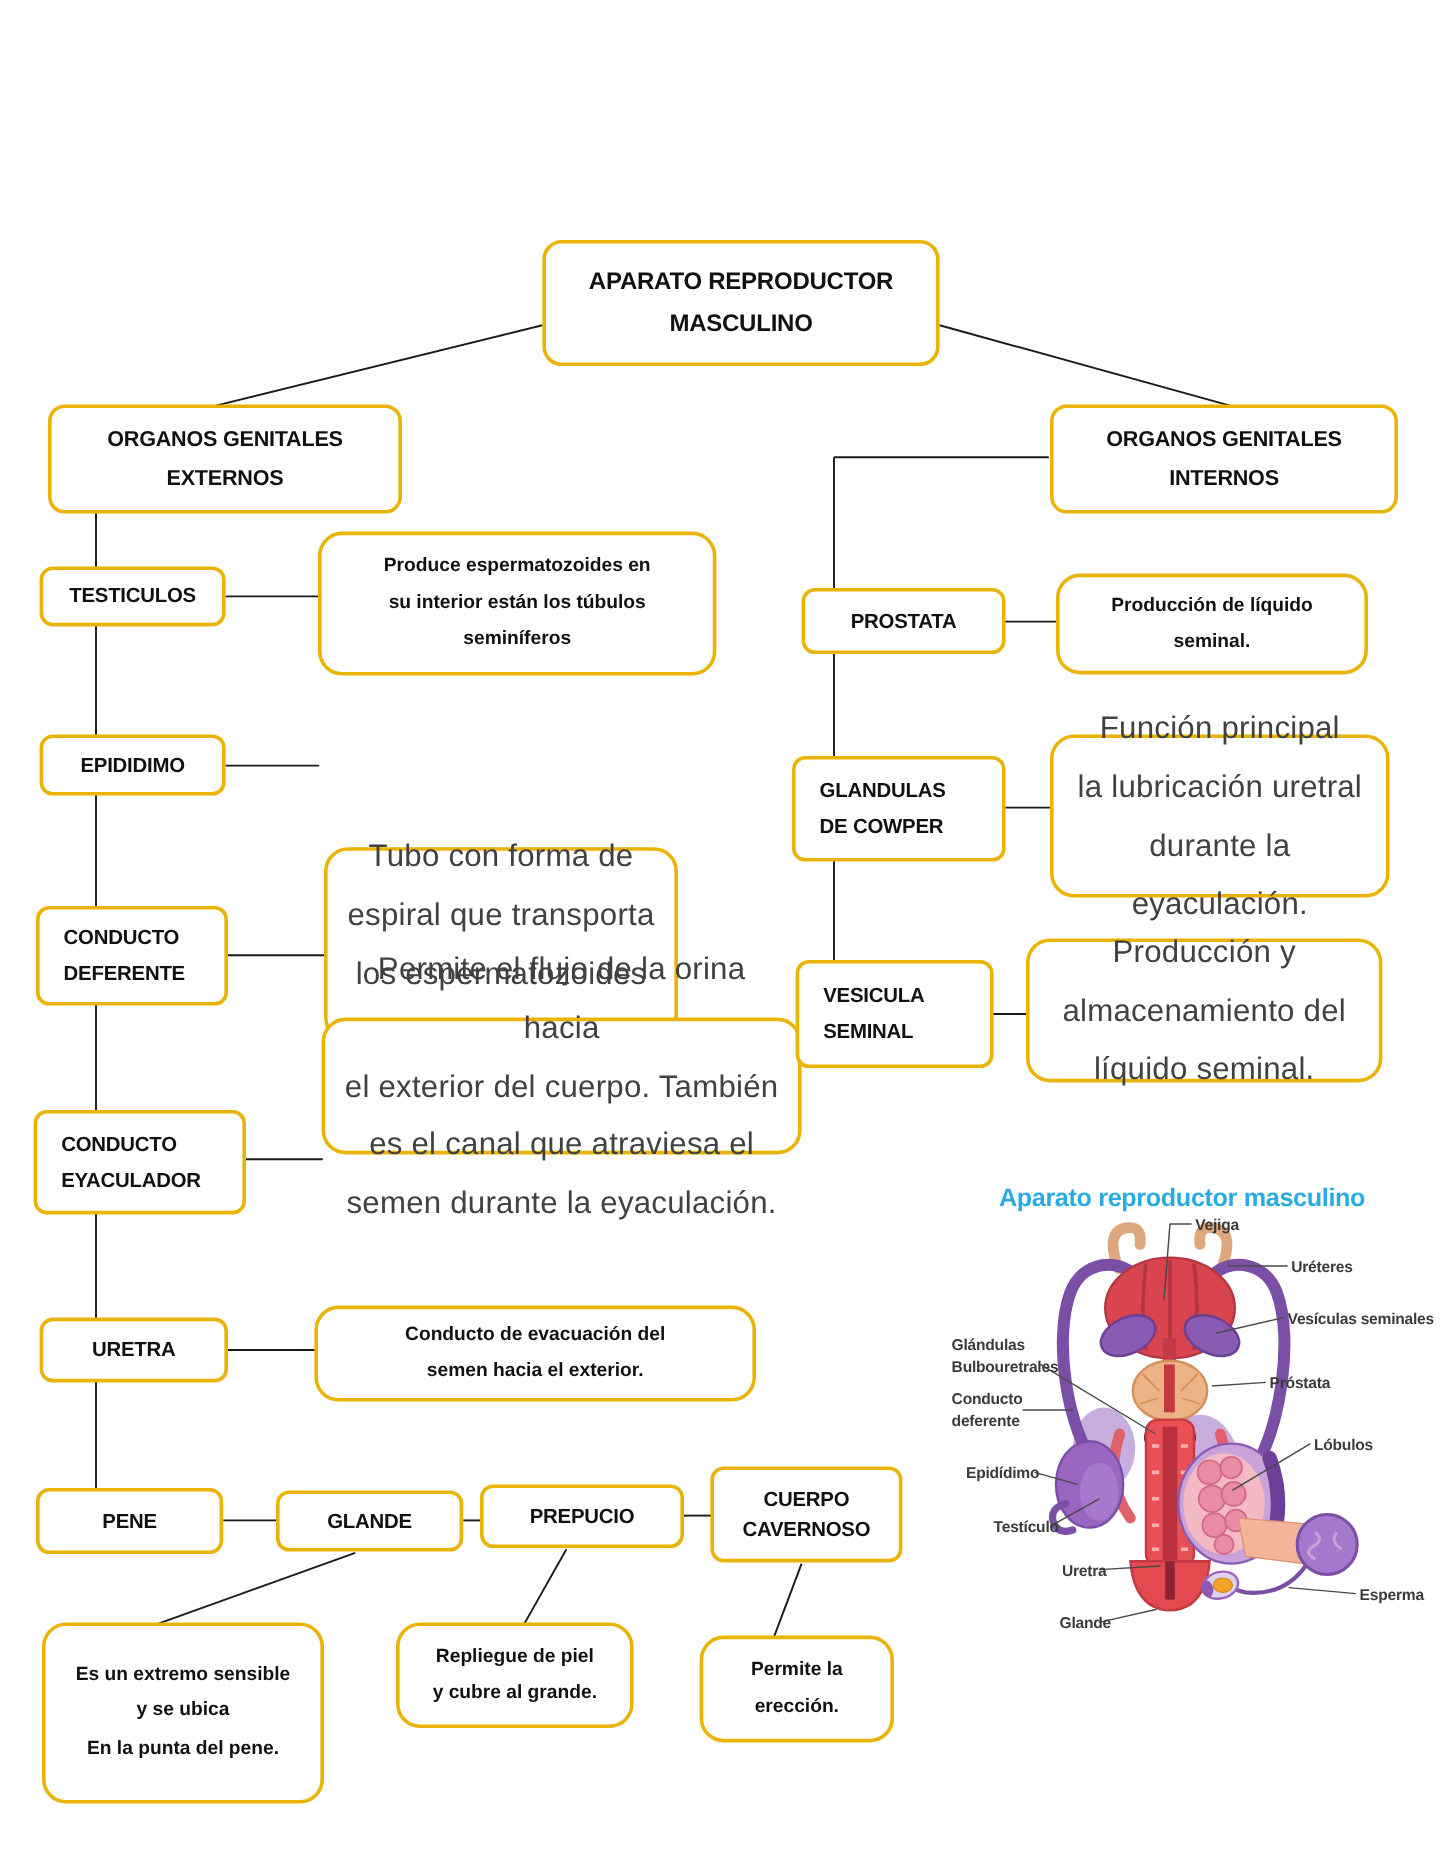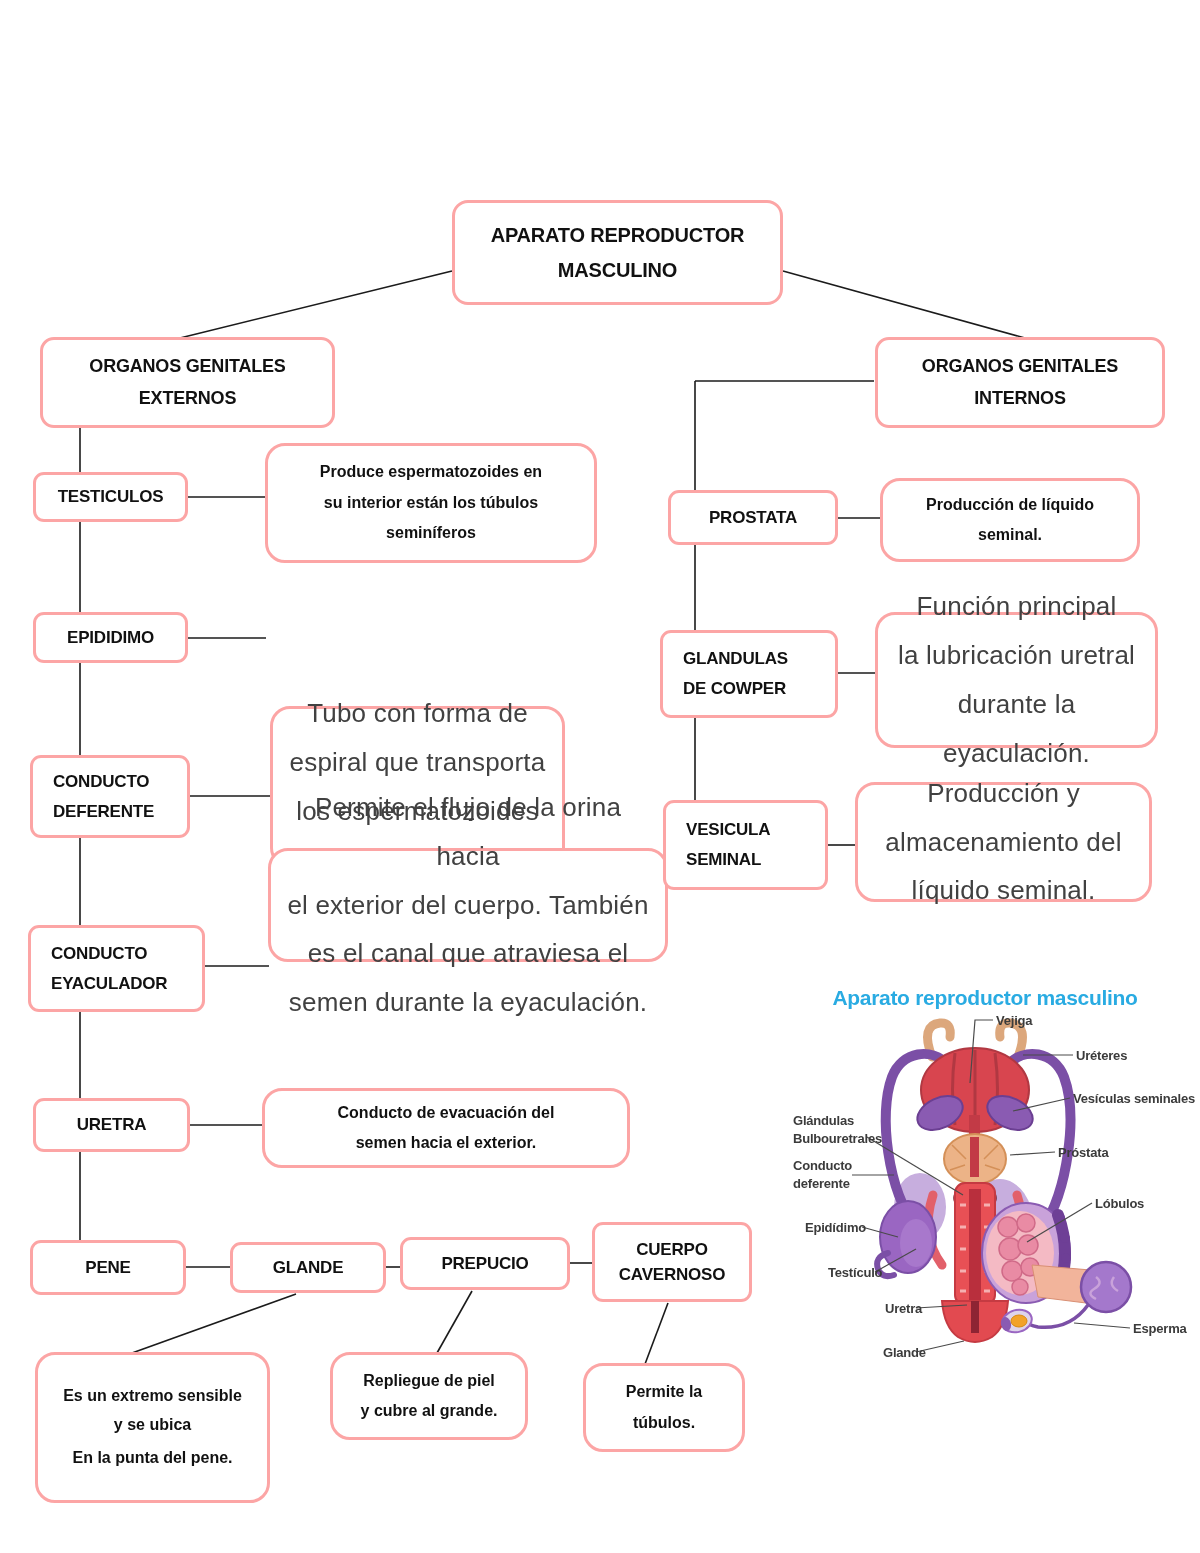--- a/index.html
+++ b/index.html
@@ -1,19 +1,19 @@
 <!DOCTYPE html>
 <html><head>
 <meta charset="utf-8">
 <style>
   html,body{margin:0;padding:0;background:#ffffff;}
   .canvas{position:relative;width:1200px;height:1553px;background:#fff;overflow:hidden;
           font-family:"Liberation Sans",sans-serif;color:#111;}
   .wires{position:absolute;left:0;top:0;z-index:1;}
-  .box{position:absolute;z-index:2;background:#fff;border:3px solid #fca5a5;
+  .box{position:absolute;z-index:2;background:#fff;border:3px solid #eab308;
        display:flex;align-items:center;justify-content:center;text-align:center;
        white-space:pre-line;box-sizing:border-box;}
   .label{border-radius:11px;font-weight:700;font-size:17px;line-height:1.75;letter-spacing:-0.2px;}
   .label.big{font-size:18px;border-radius:14px;}
   .label.root{font-size:20px;border-radius:16px;}
   .align-left{justify-content:flex-start;text-align:left;padding-left:20px;}
   .desc{border-radius:20px;font-weight:700;font-size:16px;line-height:1.9;padding:8px 10px;}
   .desc.thin{font-weight:400;color:#414141;font-size:26px;line-height:1.88;letter-spacing:0.2px;}
   .para+.para{margin-top:4px;}
   .fig{position:absolute;left:770px;top:965px;z-index:2;}
@@ -90,21 +90,21 @@
 CAVERNOSO</div>
 
   <div class="box desc" style="left:35px;top:1352px;width:235px;height:151px;flex-direction:column;line-height:1.8;">
     <div class="para">Es un extremo sensible
 y se ubica</div>
     <div class="para">En la punta del pene.</div>
   </div>
   <div class="box desc" style="left:330px;top:1352px;width:198px;height:88px;">Repliegue de piel
 y cubre al grande.</div>
   <div class="box desc" style="left:583px;top:1363px;width:162px;height:89px;">Permite la
-túbulos.</div>
+erección.</div>
 
   <div class="box label" style="left:668px;top:490px;width:170px;height:55px;">PROSTATA</div>
   <div class="box desc" style="left:880px;top:478px;width:260px;height:84px;">Producción de líquido
 seminal.</div>
 
   <div class="box label align-left" style="left:660px;top:630px;width:178px;height:88px;">GLANDULAS
 DE COWPER</div>
   <div class="box desc thin" style="left:875px;top:612px;width:283px;height:136px;">Función principal
 la lubricación uretral
 durante la eyaculación.</div>

